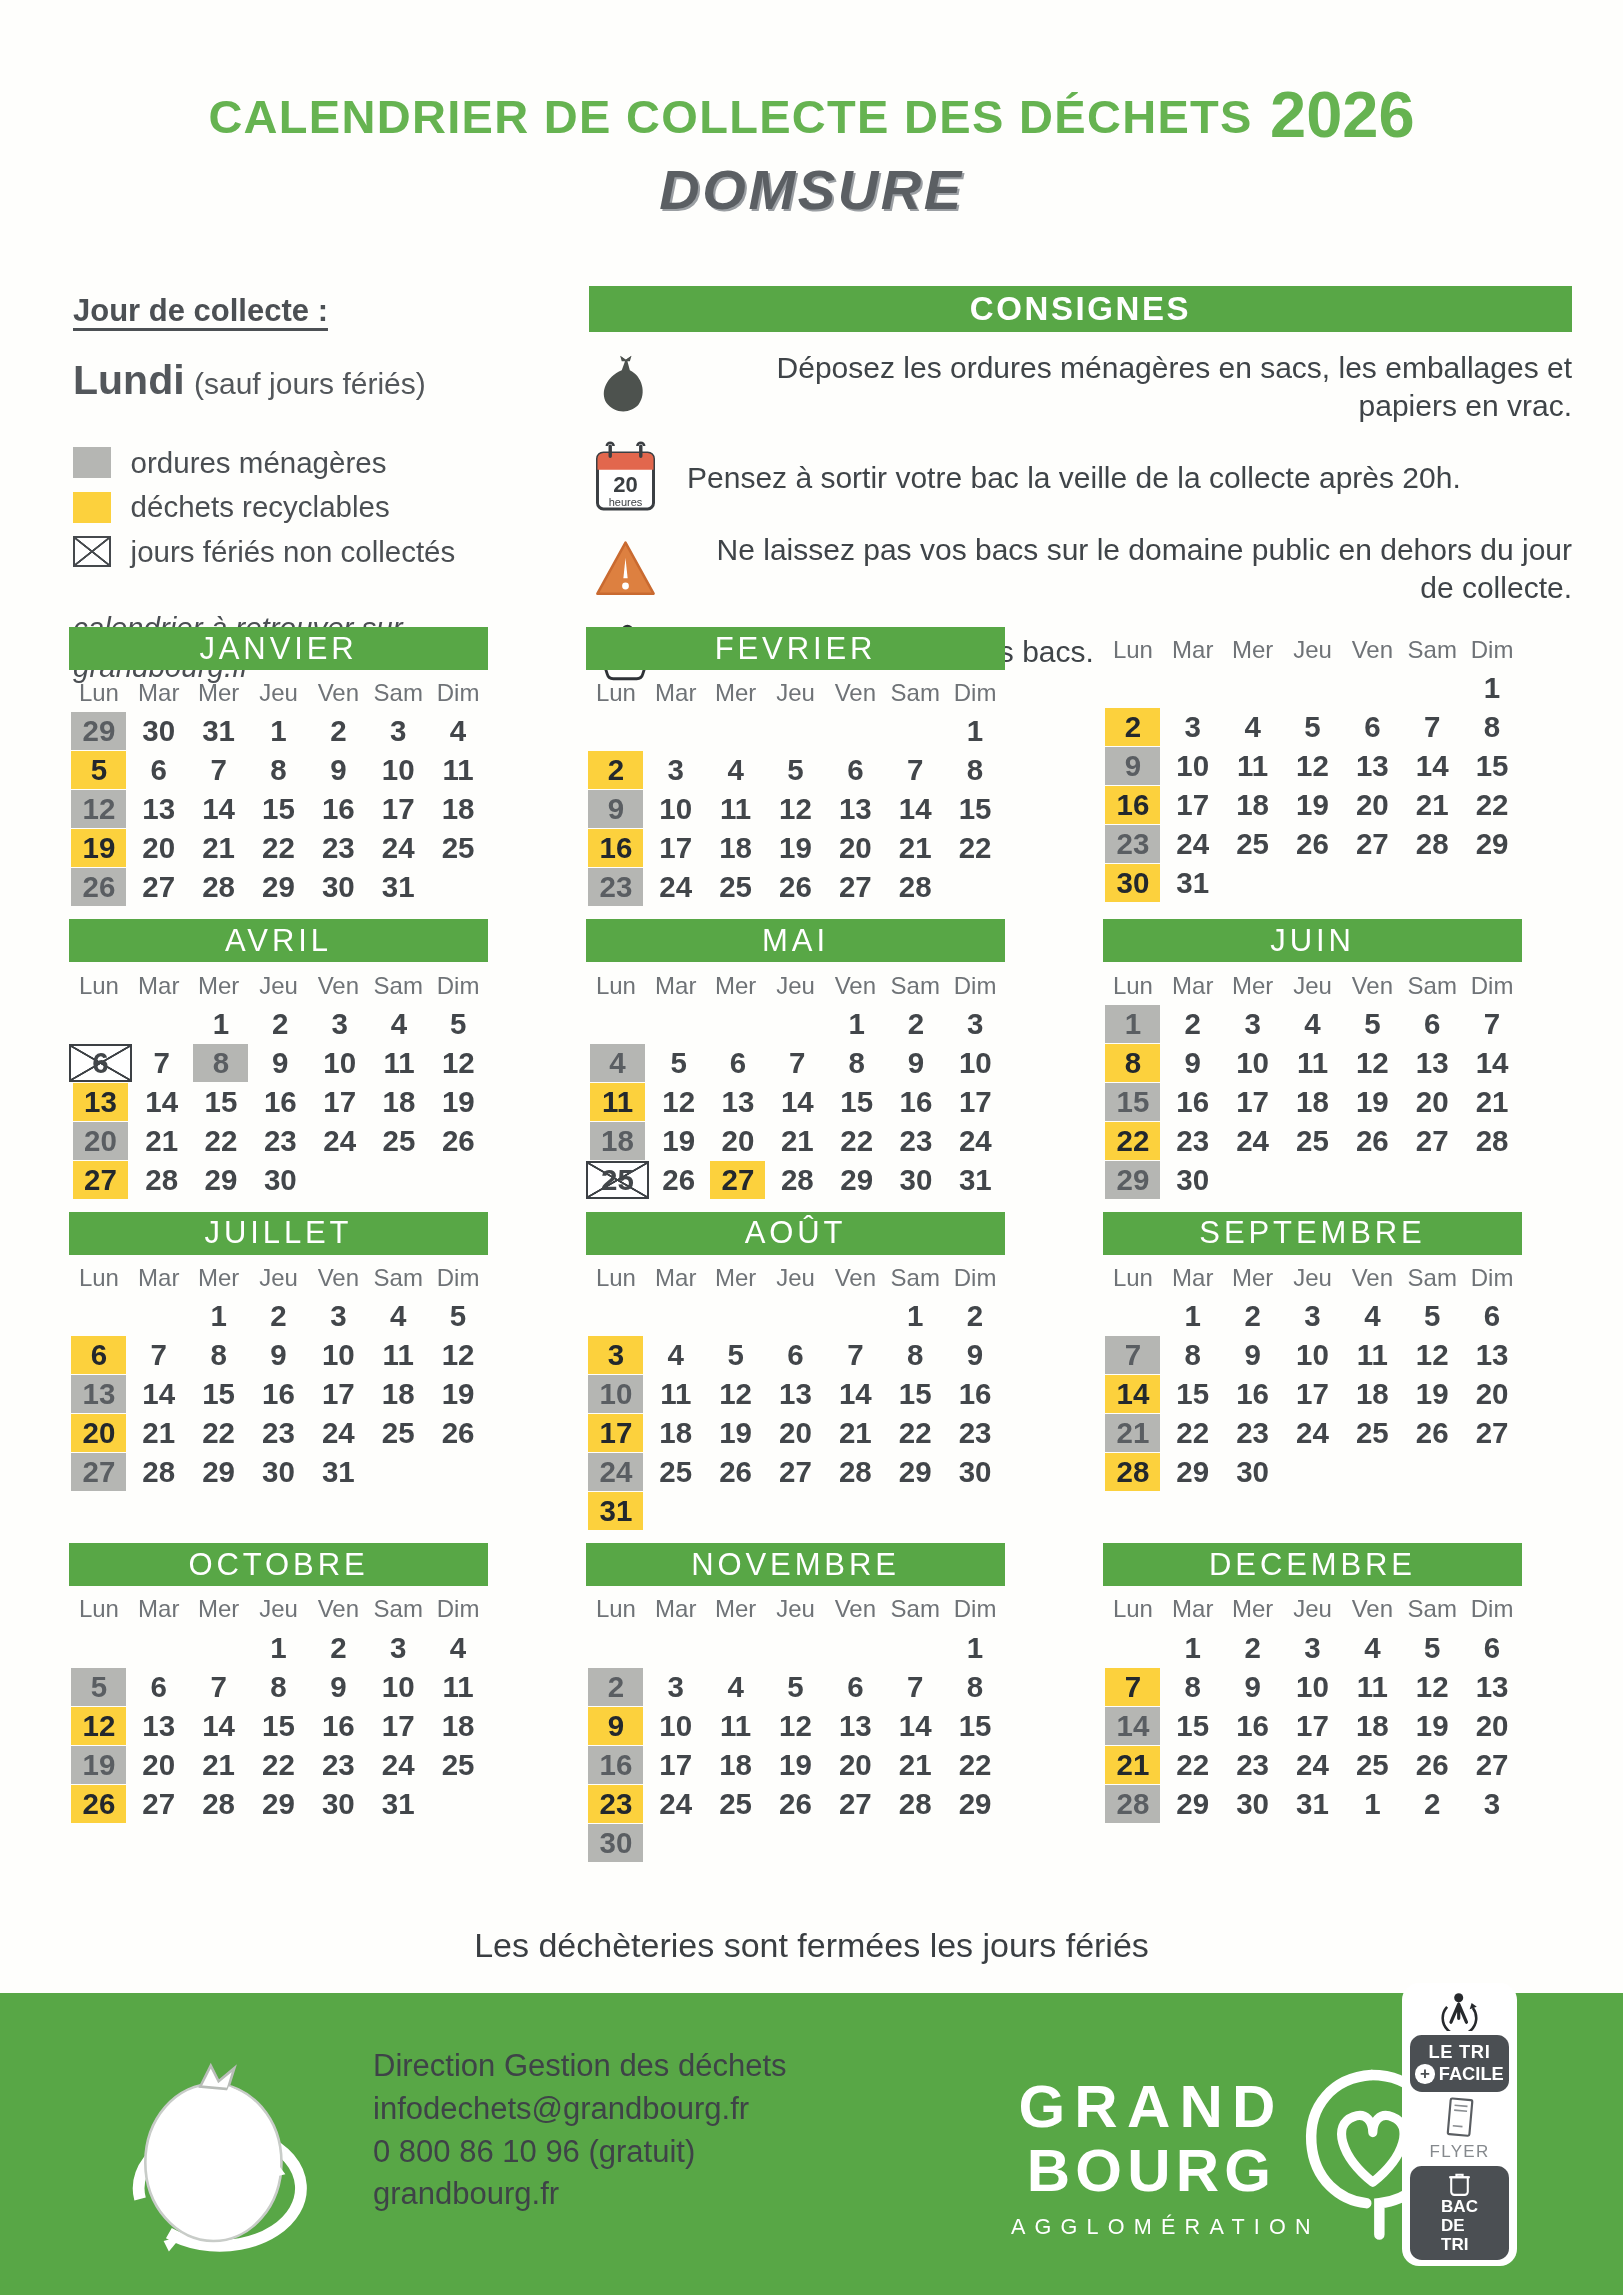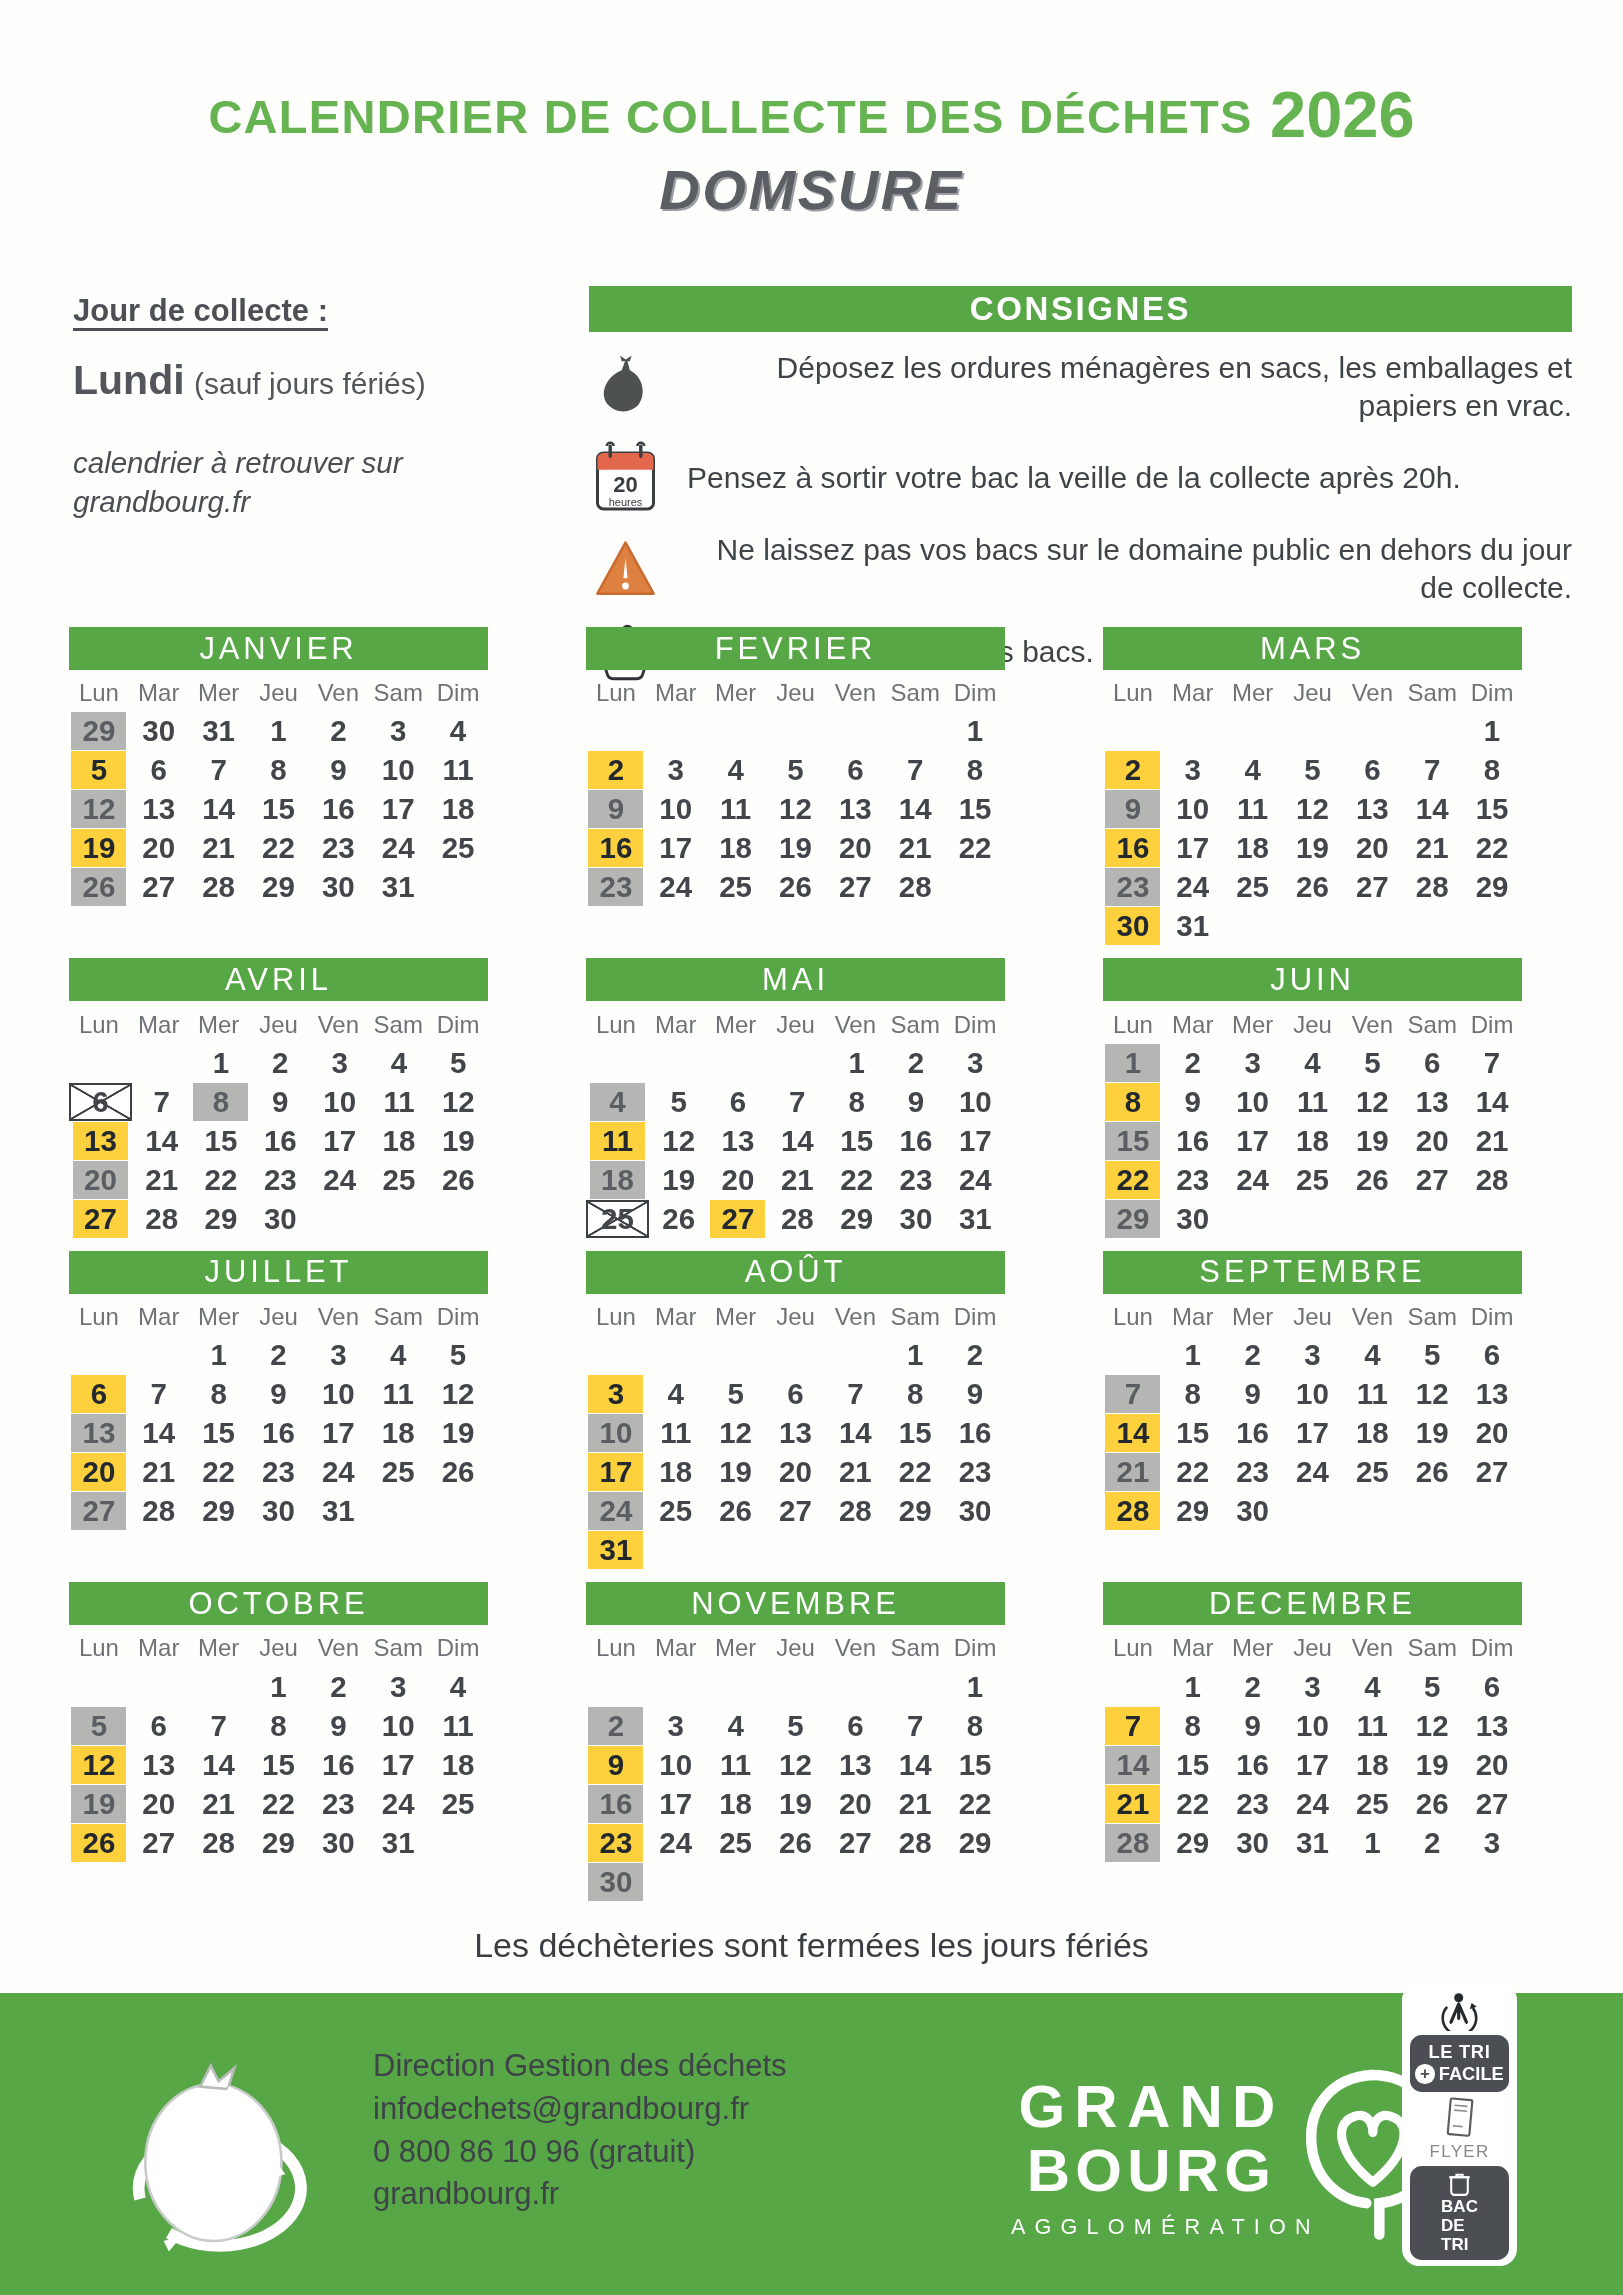--- a/index.html
+++ b/index.html
@@ -94,20 +94,34 @@
     <span class="title-year">2026</span>
   </div>
   <div class="subtitle">DOMSURE</div>
 
   <div class="info">
     <div class="info-label">Jour de collecte :</div>
     <div class="info-day-line">
       <span class="info-day">Lundi</span>
       <span class="info-day-suffix">(sauf jours fériés)</span>
     </div>
+    <div class="legend">
+      <div class="legend-row">
+        <span class="swatch swatch-gray"></span>
+        <span class="legend-label">ordures ménagères</span>
+      </div>
+      <div class="legend-row">
+        <span class="swatch swatch-yellow"></span>
+        <span class="legend-label">déchets recyclables</span>
+      </div>
+      <div class="legend-row">
+        <span class="swatch swatch-crossed"></span>
+        <span class="legend-label">jours fériés non collectés</span>
+      </div>
+    </div>
     <div class="info-note">
       <div>calendrier à retrouver sur</div>
       <div>grandbourg.fr</div>
     </div>
   </div>
 
   <div class="consignes">
     <div class="consignes-header">
       <span class="consignes-title">CONSIGNES</span>
     </div>
@@ -378,21 +392,20 @@
           <div class="cell">
             <span class="daybox t-n">27</span>
           </div>
           <div class="cell">
             <span class="daybox t-n">28</span>
           </div>
           <div class="cell"></div>
         </div>
       </div>
       <div class="month">
-        <div class="month-title">MARS</div>
         <div class="weekdays">
           <span>Lun</span>
           <span>Mar</span>
           <span>Mer</span>
           <span>Jeu</span>
           <span>Ven</span>
           <span>Sam</span>
           <span>Dim</span>
         </div>
         <div class="days">

